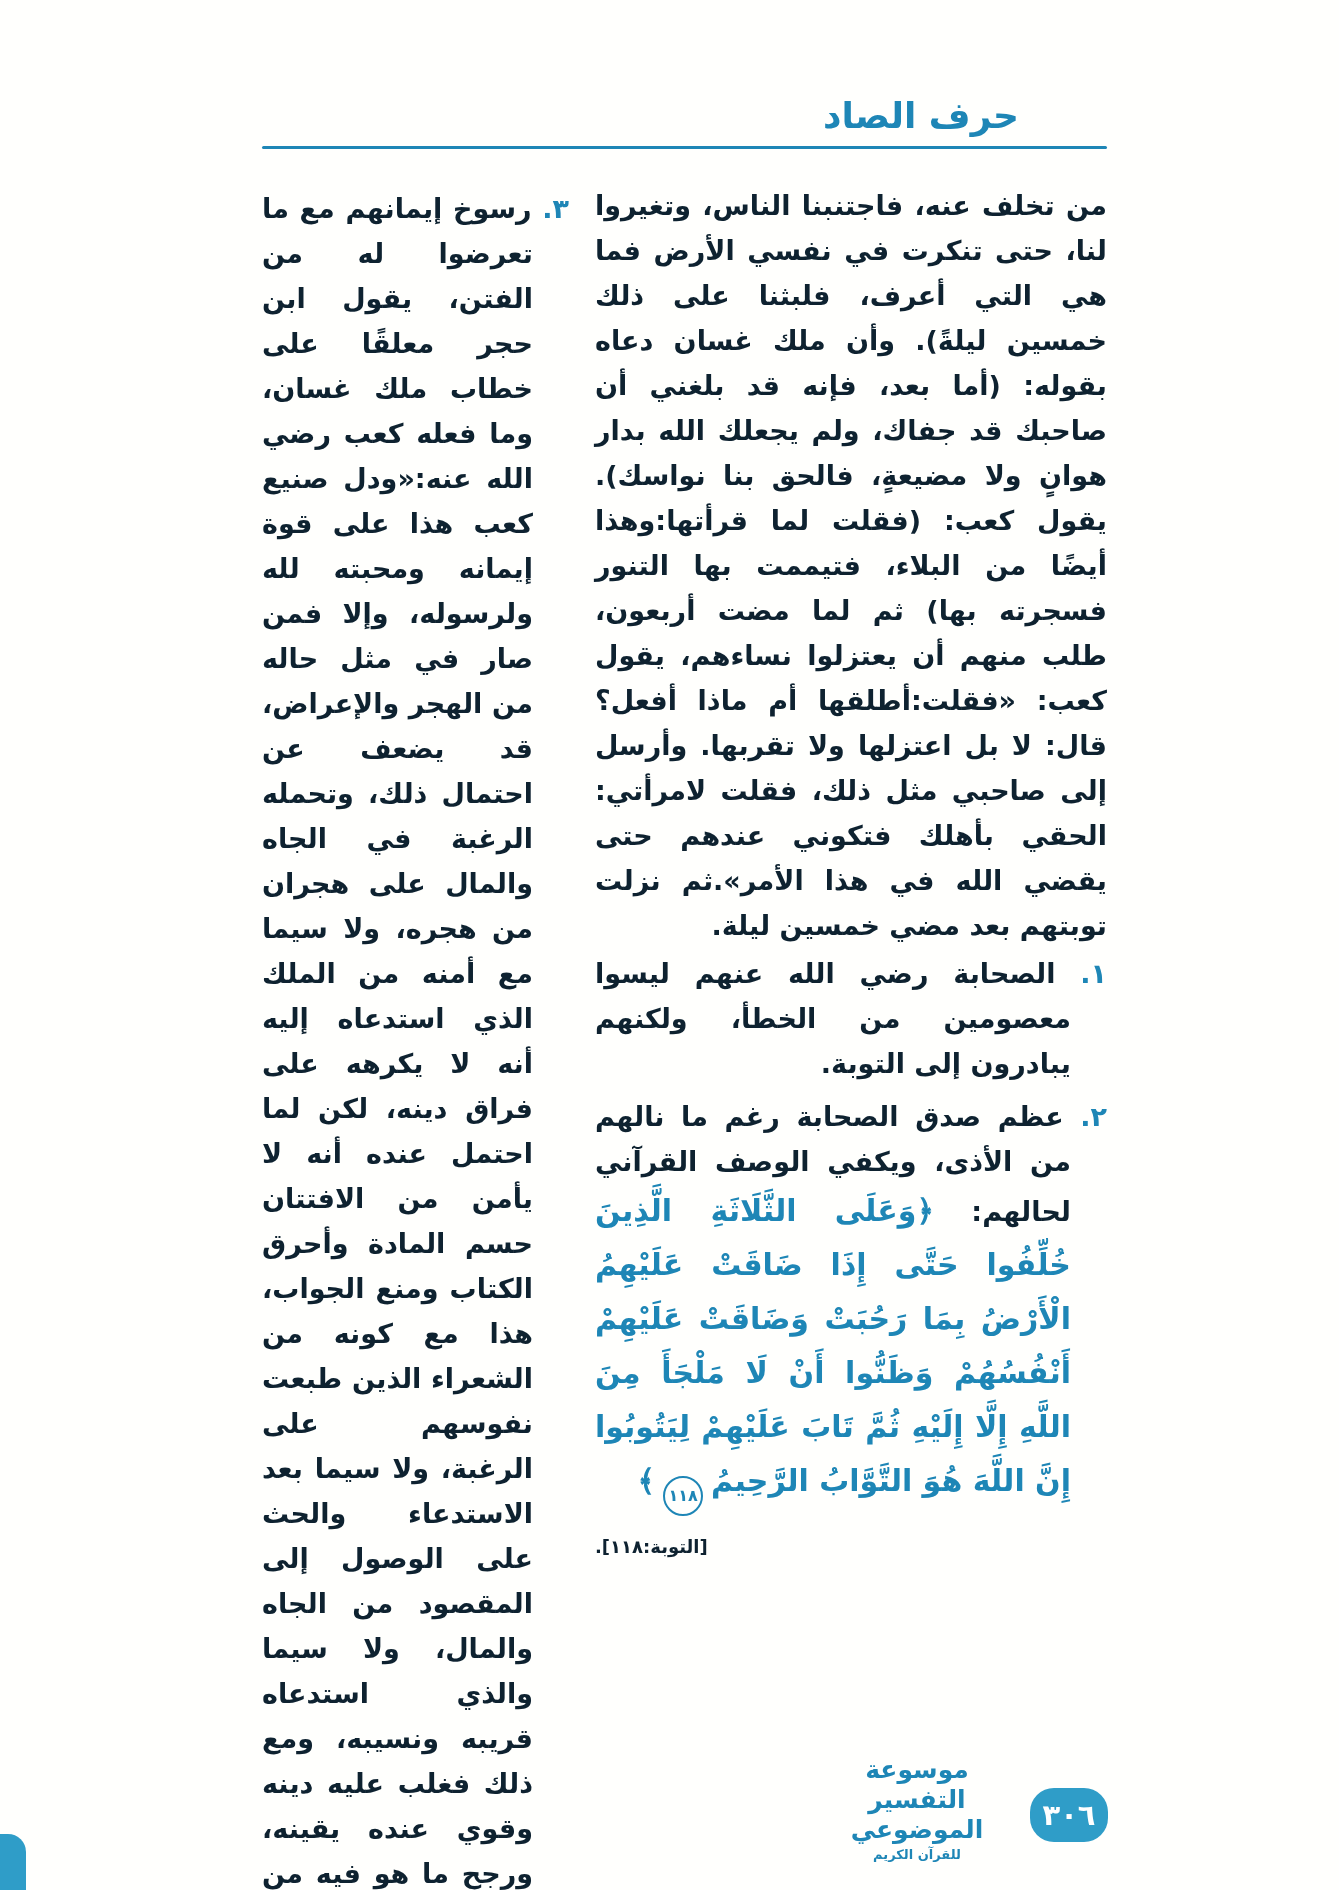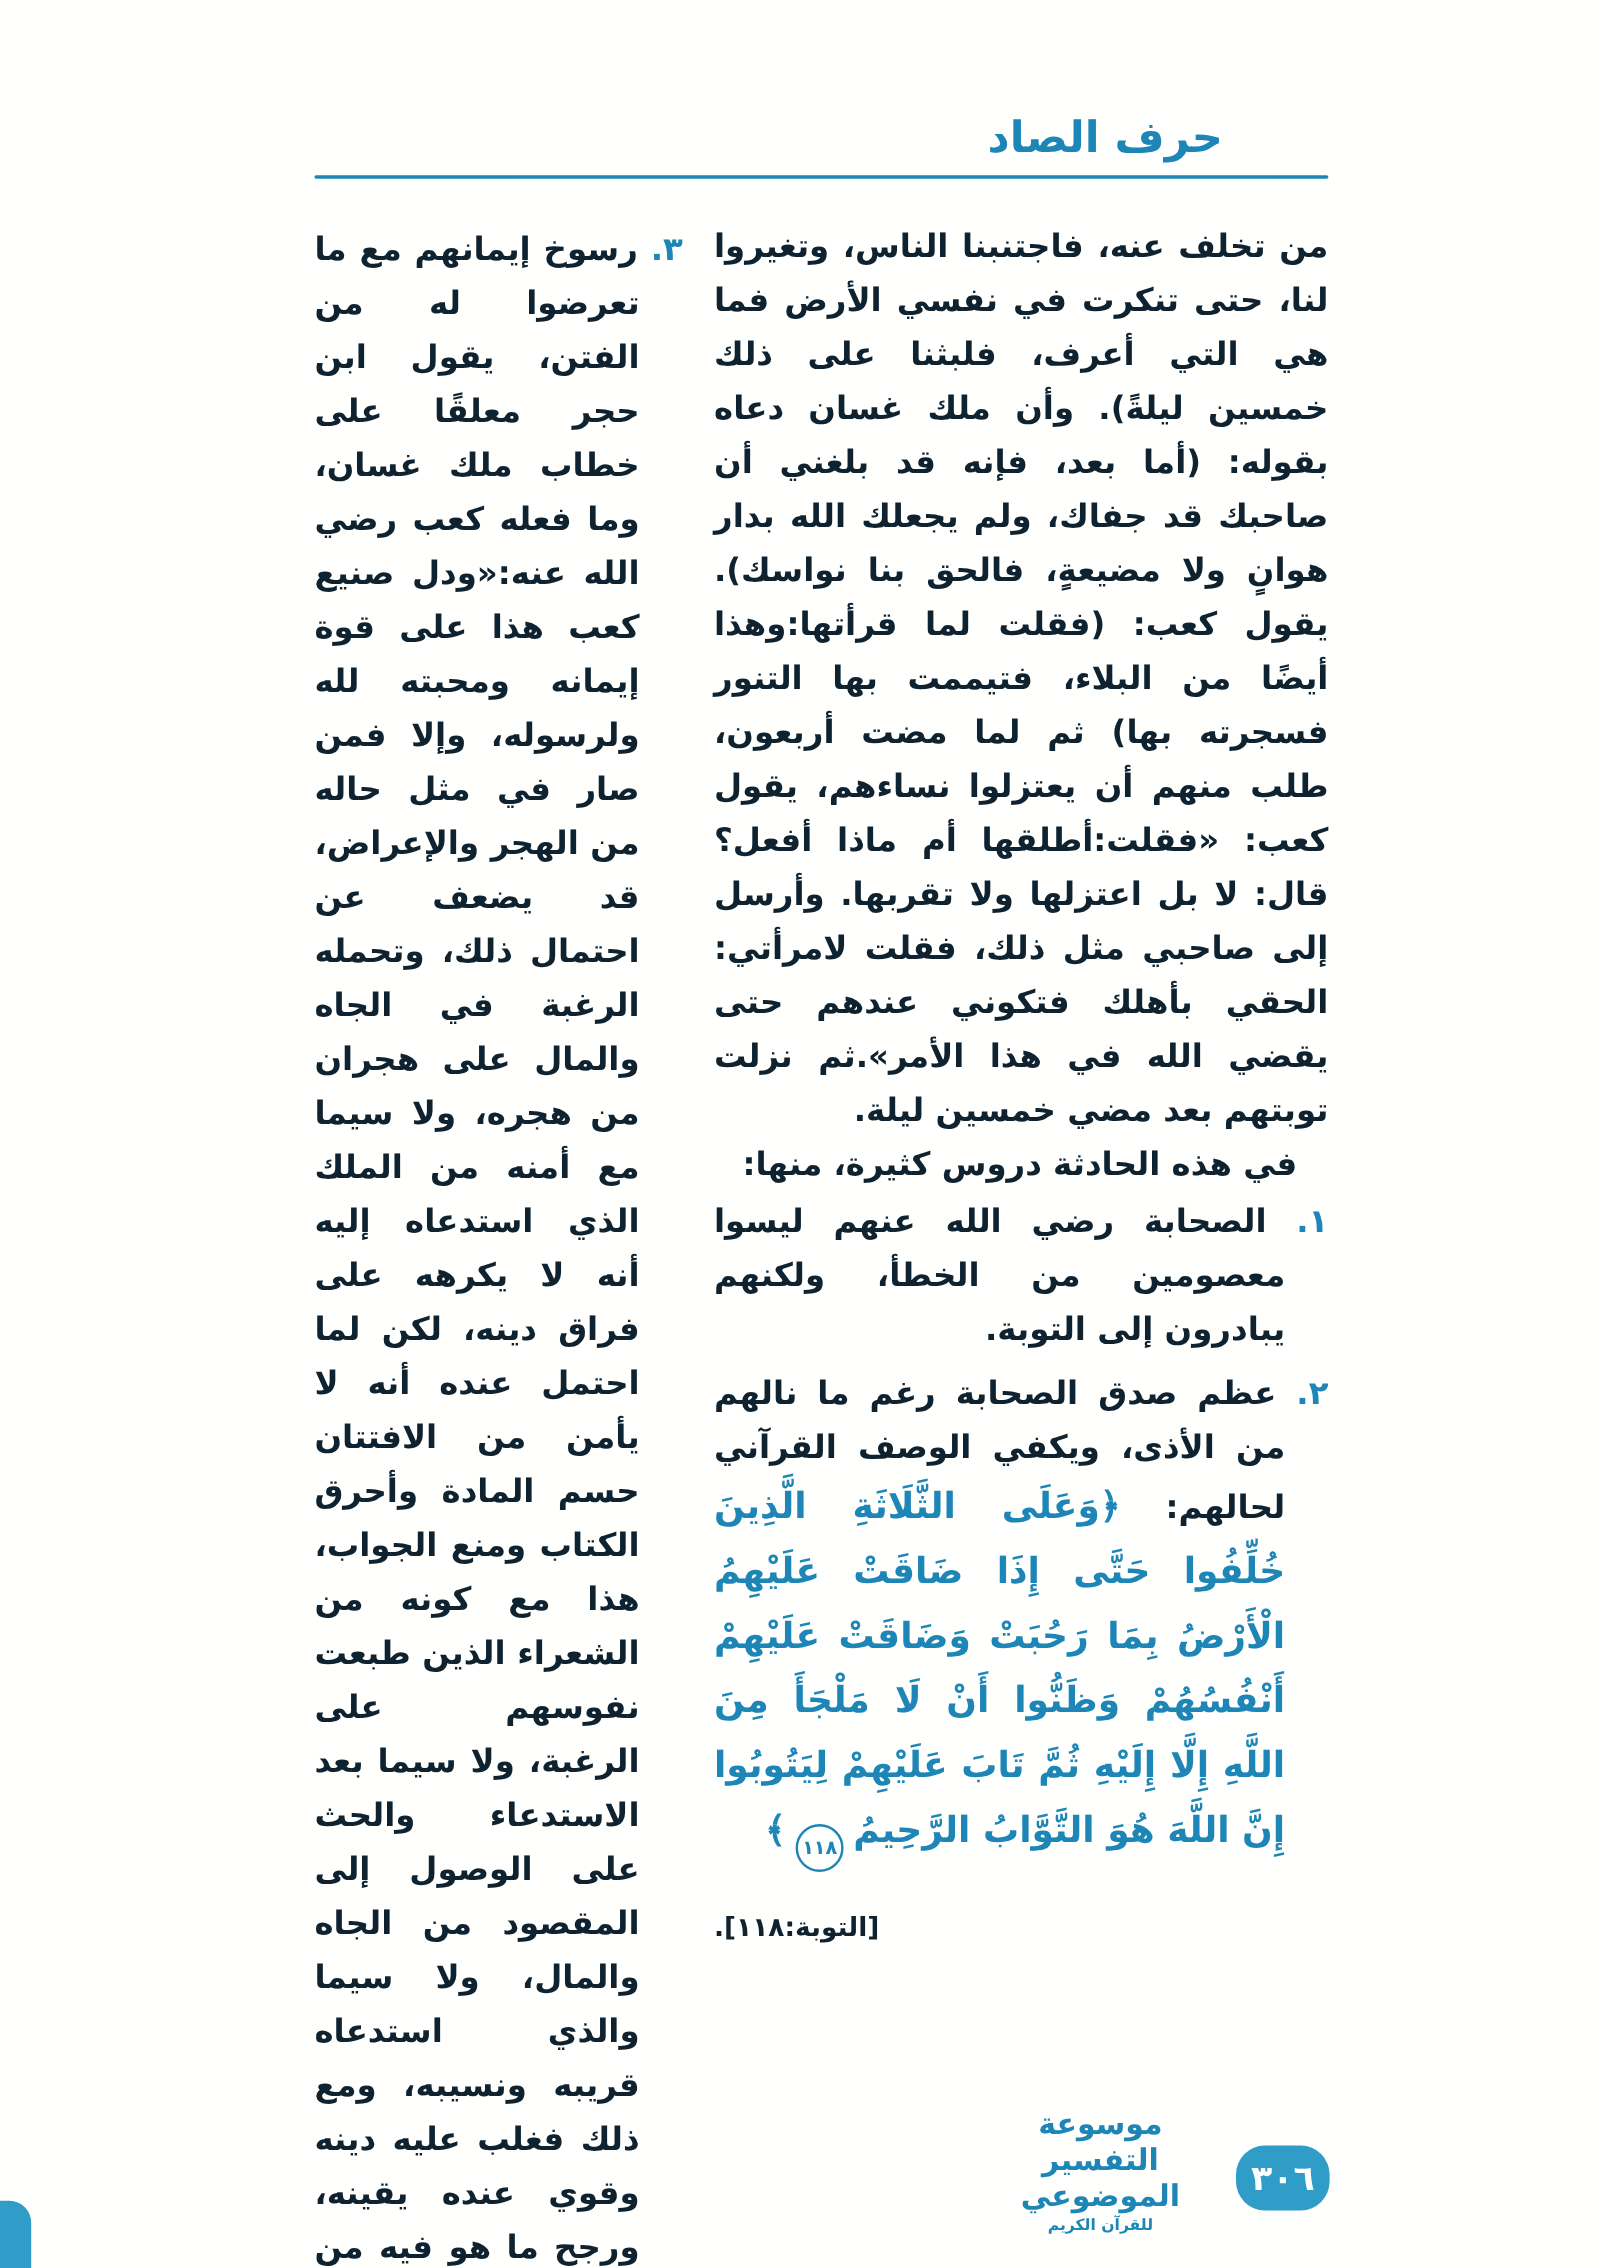--- a/index.html
+++ b/index.html
@@ -70,24 +70,24 @@
     border: 2.5px solid var(--accent, #1e86b6);
     border-radius: 50%;
     font-size: 16px;
     font-weight: 700;
     color: var(--accent, #1e86b6);
     vertical-align: -10px;
     margin: 0 8px;
     text-indent: 0;
   }
   .verse-ref {
-    font-size: 22px;
+    font-size: 18px;
     font-weight: 700;
     text-align: left;
-    margin-top: 24px;
+    margin-top: 8px;
     line-height: 45px;
   }
   .fn-sup {
     color: var(--accent, #1e86b6);
     font-size: 16px;
     vertical-align: super;
     line-height: 0;
     font-weight: 700;
   }
   .logo {
@@ -132,21 +132,20 @@
 
   <header class="header">
     <div class="header-title">حرف الصاد</div>
     <div class="header-rule"></div>
   </header>
 
   <main class="content">
 
     <section class="col col-right">
       <p class="para">من تخلف عنه، فاجتنبنا الناس، وتغيروا لنا، حتى تنكرت في نفسي الأرض فما هي التي أعرف، فلبثنا على ذلك خمسين ليلةً). وأن ملك غسان دعاه بقوله: (أما بعد، فإنه قد بلغني أن صاحبك قد جفاك، ولم يجعلك الله بدار هوانٍ ولا مضيعةٍ، فالحق بنا نواسك). يقول كعب: (فقلت لما قرأتها:وهذا أيضًا من البلاء، فتيممت بها التنور فسجرته بها) ثم لما مضت أربعون، طلب منهم أن يعتزلوا نساءهم، يقول كعب: «فقلت:أطلقها أم ماذا أفعل؟ قال: لا بل اعتزلها ولا تقربها. وأرسل إلى صاحبي مثل ذلك، فقلت لامرأتي: الحقي بأهلك فتكوني عندهم حتى يقضي الله في هذا الأمر».ثم نزلت توبتهم بعد مضي خمسين ليلة.</p>
-      <p class="para indent">في هذه الحادثة دروس كثيرة، منها:</p>
       <p class="para item"><span class="num">١.</span> <span>الصحابة رضي الله عنهم ليسوا معصومين من الخطأ، ولكنهم يبادرون إلى التوبة.</span></p>
       <p class="para item"><span class="num">٢.</span> <span>عظم صدق الصحابة رغم ما نالهم من الأذى، ويكفي الوصف القرآني لحالهم:</span> <span class="verse">﴿وَعَلَى الثَّلَاثَةِ الَّذِينَ خُلِّفُوا حَتَّى إِذَا ضَاقَتْ عَلَيْهِمُ الْأَرْضُ بِمَا رَحُبَتْ وَضَاقَتْ عَلَيْهِمْ أَنْفُسُهُمْ وَظَنُّوا أَنْ لَا مَلْجَأَ مِنَ اللَّهِ إِلَّا إِلَيْهِ ثُمَّ تَابَ عَلَيْهِمْ لِيَتُوبُوا إِنَّ اللَّهَ هُوَ التَّوَّابُ الرَّحِيمُ</span><span class="ayah-circle">
             <span>١١٨</span>
           </span><span class="verse">﴾</span></p>
       <div class="verse-ref">[التوبة:١١٨].</div>
     </section>
 
     <section class="col col-left">
       <p class="para item"><span class="num">٣.</span> <span>رسوخ إيمانهم مع ما تعرضوا له من الفتن، يقول ابن حجر معلقًا على خطاب ملك غسان، وما فعله كعب رضي الله عنه:«ودل صنيع كعب هذا على قوة إيمانه ومحبته لله ولرسوله، وإلا فمن صار في مثل حاله من الهجر والإعراض، قد يضعف عن احتمال ذلك، وتحمله الرغبة في الجاه والمال على هجران من هجره، ولا سيما مع أمنه من الملك الذي استدعاه إليه أنه لا يكرهه على فراق دينه، لكن لما احتمل عنده أنه لا يأمن من الافتتان حسم المادة وأحرق الكتاب ومنع الجواب، هذا مع كونه من الشعراء الذين طبعت نفوسهم على الرغبة، ولا سيما بعد الاستدعاء والحث على الوصول إلى المقصود من الجاه والمال، ولا سيما والذي استدعاه قريبه ونسيبه، ومع ذلك فغلب عليه دينه وقوي عنده يقينه، ورجح ما هو فيه من النكد والتعذيب على ما دعي إليه من الراحة والنعيم، حبًّا في الله ورسوله»</span><span class="fn-sup">(١)</span><span>.</span></p>
 

